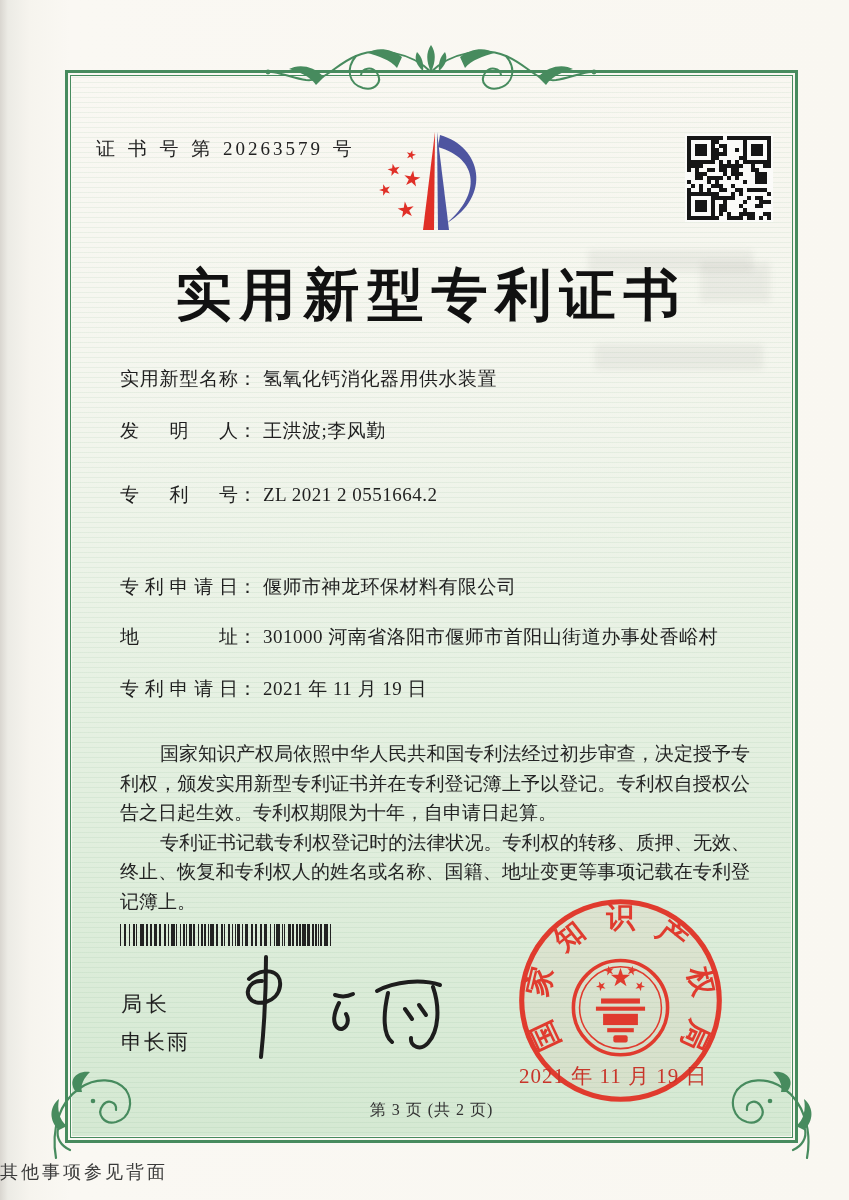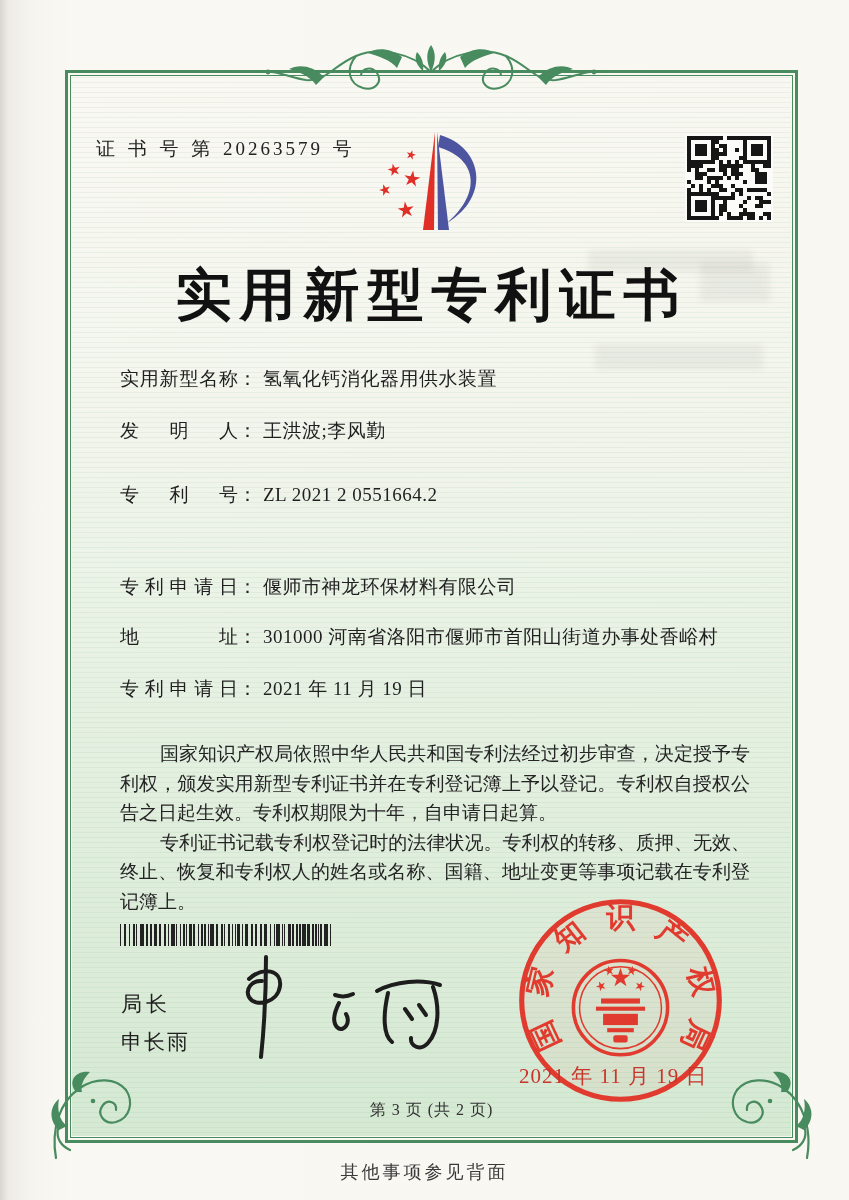--- a/index.html
+++ b/index.html
@@ -74,21 +74,21 @@
   .signature{position:absolute;left:225px;top:950px;}
   .seal{position:absolute;left:513px;top:893px;}
   .seal text{font-family:"Liberation Serif","DejaVu Serif",serif;font-weight:700;}
   .seal-date{
     position:absolute;left:519px;top:1062px;font-size:21px;color:#c8352a;letter-spacing:1px;z-index:5;
   }
   .page-number{
     position:absolute;left:65px;top:1100px;width:733px;text-align:center;font-size:16px;letter-spacing:1px;color:#333;
   }
   .footer-note{
-    position:absolute;left:0;top:1160px;width:849px;text-align:center;font-size:18px;letter-spacing:3px;color:#3a3a3a;
+    position:absolute;left:0;top:1160px;width:849px;font-size:18px;letter-spacing:3px;color:#3a3a3a;
   }
 </style>
 </head>
 <body>
 
 <svg width="0" height="0" style="position:absolute" aria-hidden="true">
   <defs>
     <path id="star" d="M0,-1 L0.225,-0.309 L0.951,-0.309 L0.363,0.118 L0.588,0.809 L0,0.382 L-0.588,0.809 L-0.363,0.118 L-0.951,-0.309 L-0.225,-0.309 Z"></path>
   </defs>
 </svg>

